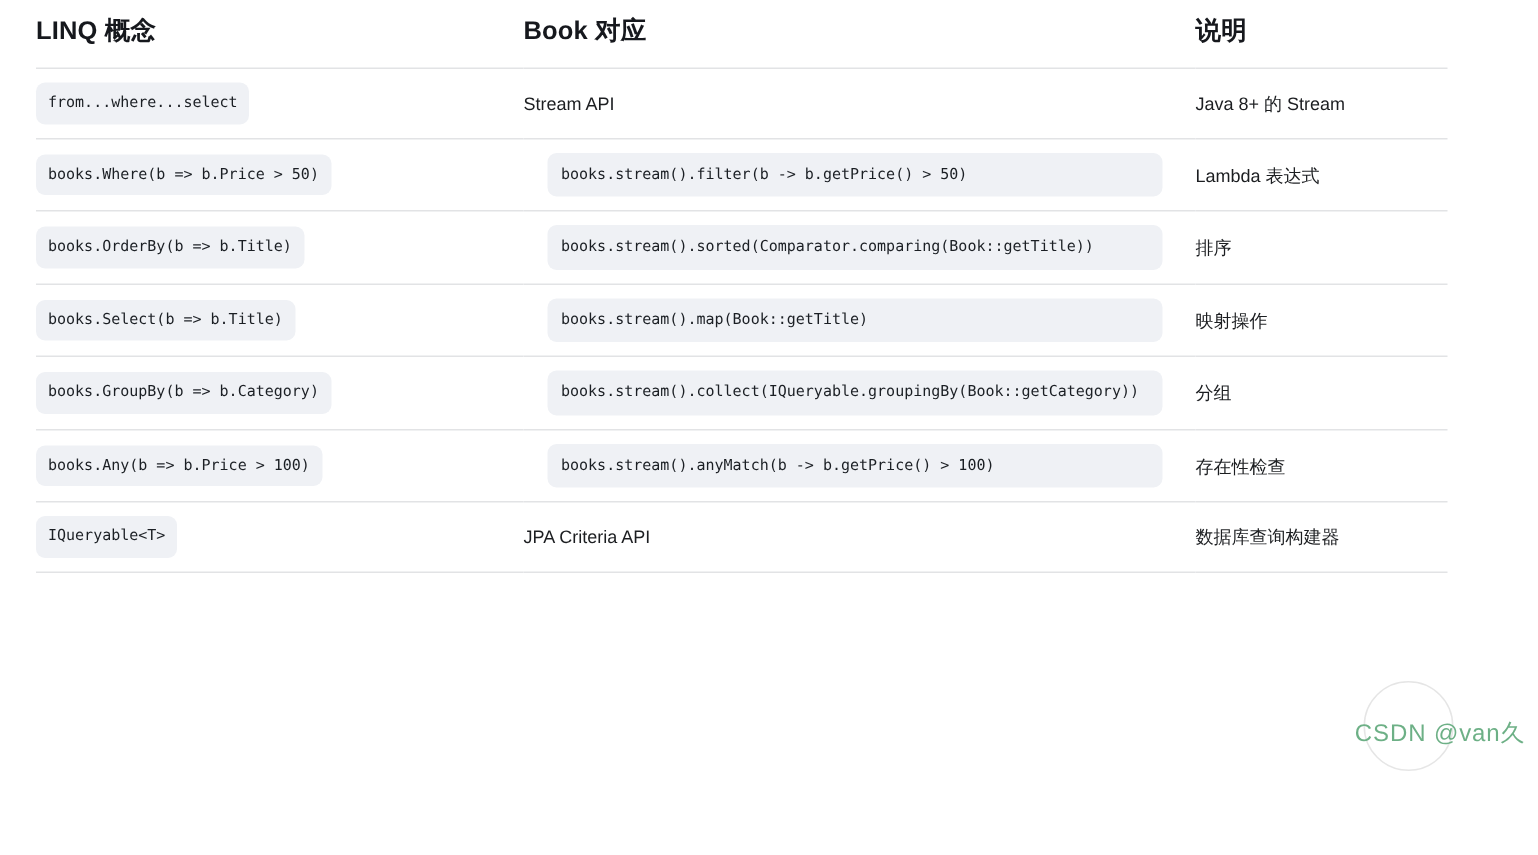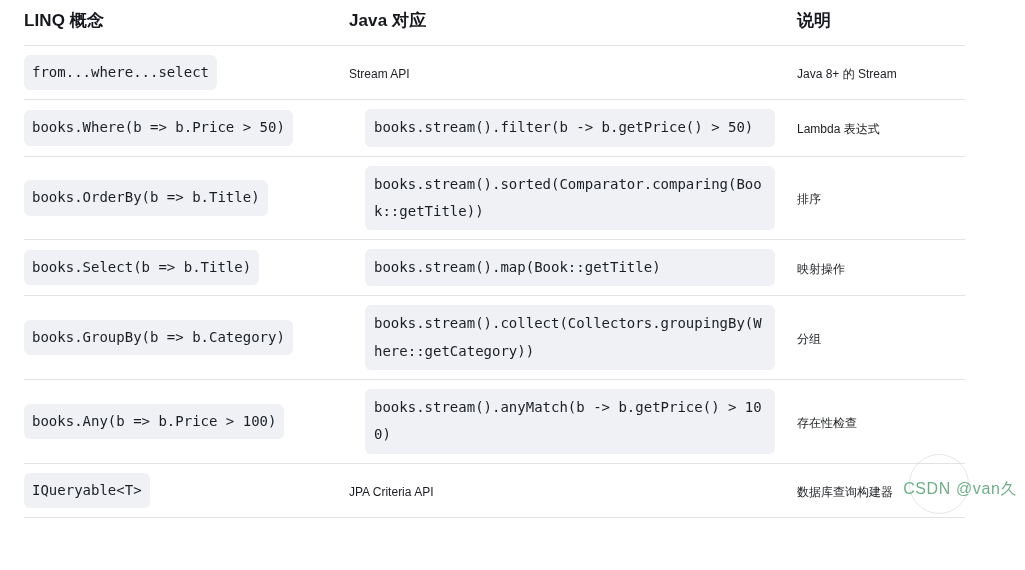--- a/index.html
+++ b/index.html
@@ -56,21 +56,21 @@
 
   
   .compare-table tbody td.col-linq { padding-left: 0; }
 
   .chip {
     display: inline-block;
     background: #eff1f5;
     border-radius: 6px;
     padding: 4px 8px;
     font-family: "DejaVu Sans Mono", "Liberation Mono", monospace;
-    font-size: 14px;
+    font-size: 10px;
     line-height: 1.95;
     color: #1b1f24;
     white-space: pre-wrap;
     overflow-wrap: break-word;
     word-break: break-all;
     box-sizing: border-box;
     vertical-align: middle;
   }
 
   
@@ -124,21 +124,21 @@
 
   <table class="compare-table">
     <colgroup>
       <col class="c1">
         <col class="c2">
         <col class="c3">
     </colgroup>
     <thead>
       <tr>
         <th>LINQ 概念</th>
-        <th>Java 对应</th>
+        <th>Book 对应</th>
         <th>说明</th>
       </tr>
     </thead>
     <tbody id="table-body">
         <tr>
           <td class="col-linq"><span class="chip">from...where...select</span></td>
           <td><span class="desc">Stream API</span></td>
           <td><span class="desc">Java 8+ 的 Stream</span></td>
         </tr>
         <tr>
@@ -158,21 +158,21 @@
         <tr>
           <td class="col-linq"><span class="chip">books.Select(b =&gt; b.Title)</span></td>
           <td>
             <span class="chip wide">books.stream().map(Book::getTitle)</span>
           </td>
           <td><span class="desc">映射操作</span></td>
         </tr>
         <tr>
           <td class="col-linq"><span class="chip">books.GroupBy(b =&gt; b.Category)</span></td>
           <td>
-            <span class="chip wide">books.stream().collect(Collectors.groupingBy(Where::getCategory))</span>
+            <span class="chip wide">books.stream().collect(IQueryable.groupingBy(Book::getCategory))</span>
           </td>
           <td><span class="desc">分组</span></td>
         </tr>
         <tr>
           <td class="col-linq"><span class="chip">books.Any(b =&gt; b.Price &gt; 100)</span></td>
           <td>
             <span class="chip wide">books.stream().anyMatch(b -&gt; b.getPrice() &gt; 100)</span>
           </td>
           <td><span class="desc">存在性检查</span></td>
         </tr>

